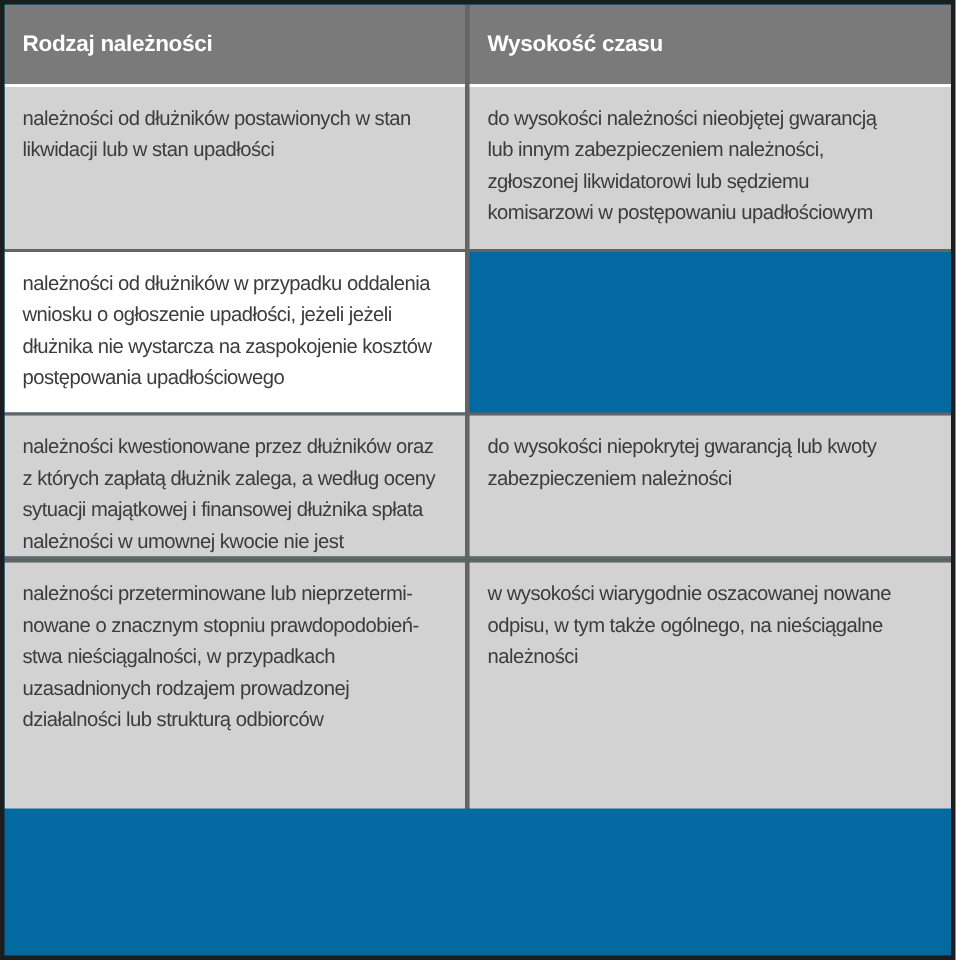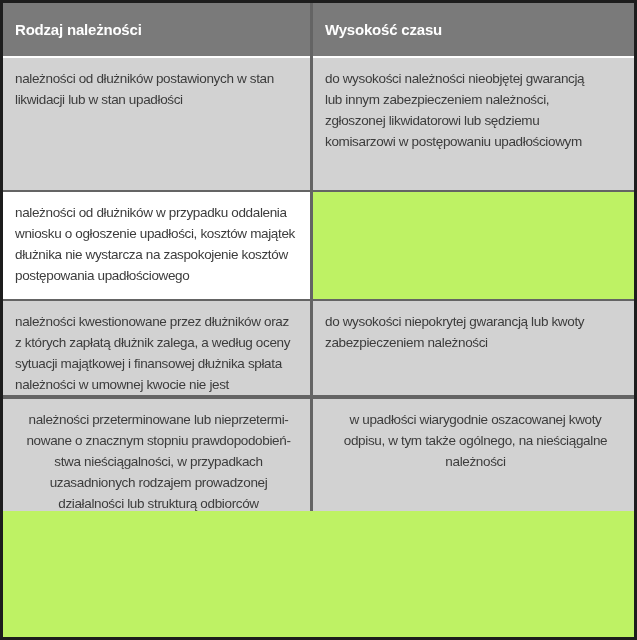--- a/index.html
+++ b/index.html
@@ -1,20 +1,20 @@
 <!DOCTYPE html>
 <html><head>
 <meta charset="utf-8">
 <style>
   html,body{margin:0;padding:0;background:#ffffff;}
   .table-frame{
     box-sizing:border-box;
     width:637px;height:640px;
     border:3px solid #1d1d1d;
-    background:#bef264;
+    background:#0369a1;
     font-family:"Liberation Sans","DejaVu Sans",sans-serif;
     overflow:hidden;
   }
   .row{display:grid;grid-template-columns:307px 3px 1fr;}
   .cell{
     box-sizing:border-box;
     padding:10px 8px 6px 12px;
     font-size:13.5px;
     line-height:21px;
     letter-spacing:-0.35px;
@@ -27,25 +27,25 @@
     background:#7a7a7a;
     color:#ffffff;
     font-weight:bold;
     font-size:15px;
     letter-spacing:-0.2px;
     display:flex;align-items:center;
     padding-top:0;padding-bottom:0;
     white-space:normal;
   }
   .h-header{height:53px;}
-  .h1{height:132px;}
+  .h1{height:108px;}
   .h2{height:107px;}
   .h3{height:94px;}
   .h4{height:106px;}
-  .h5{height:112px;text-align:center;}
+  .h5{height:164px;}
   .sep{height:2px;}
   .sep .seg-white{background:#ffffff;}
   .sep .seg-dark{background:#646464;}
   .bg-gray{background:#d2d2d2;}
   .bg-white{background:#ffffff;}
 </style>
 </head>
 <body>
 
 <div class="table-frame">
@@ -73,21 +73,21 @@
   </div>
 
   <div class="row sep">
     <div class="seg-dark"></div>
     <div class="seg-dark"></div>
     <div class="seg-dark"></div>
   </div>
 
   <div class="row h2">
     <div class="cell bg-white">należności od dłużników w przypadku oddalenia
-wniosku o ogłoszenie upadłości, kosztów majątek
+wniosku o ogłoszenie upadłości, jeżeli jeżeli
 dłużnika nie wystarcza na zaspokojenie kosztów
 postępowania upadłościowego</div>
     <div class="vdiv"></div>
   </div>
 
   <div class="row sep">
     <div class="seg-dark"></div>
     <div class="seg-dark"></div>
     <div class="seg-dark"></div>
   </div>
@@ -116,18 +116,18 @@
     <div class="seg-dark"></div>
   </div>
 
   <div class="row h5">
     <div class="cell bg-gray">należności przeterminowane lub nieprzetermi-
 nowane o znacznym stopniu prawdopodobień-
 stwa nieściągalności, w przypadkach
 uzasadnionych rodzajem prowadzonej
 działalności lub strukturą odbiorców</div>
     <div class="vdiv"></div>
-    <div class="cell bg-gray">w upadłości wiarygodnie oszacowanej kwoty
+    <div class="cell bg-gray">w wysokości wiarygodnie oszacowanej nowane
 odpisu, w tym także ogólnego, na nieściągalne
 należności</div>
   </div>
 
 </div>
 
 </body></html>

